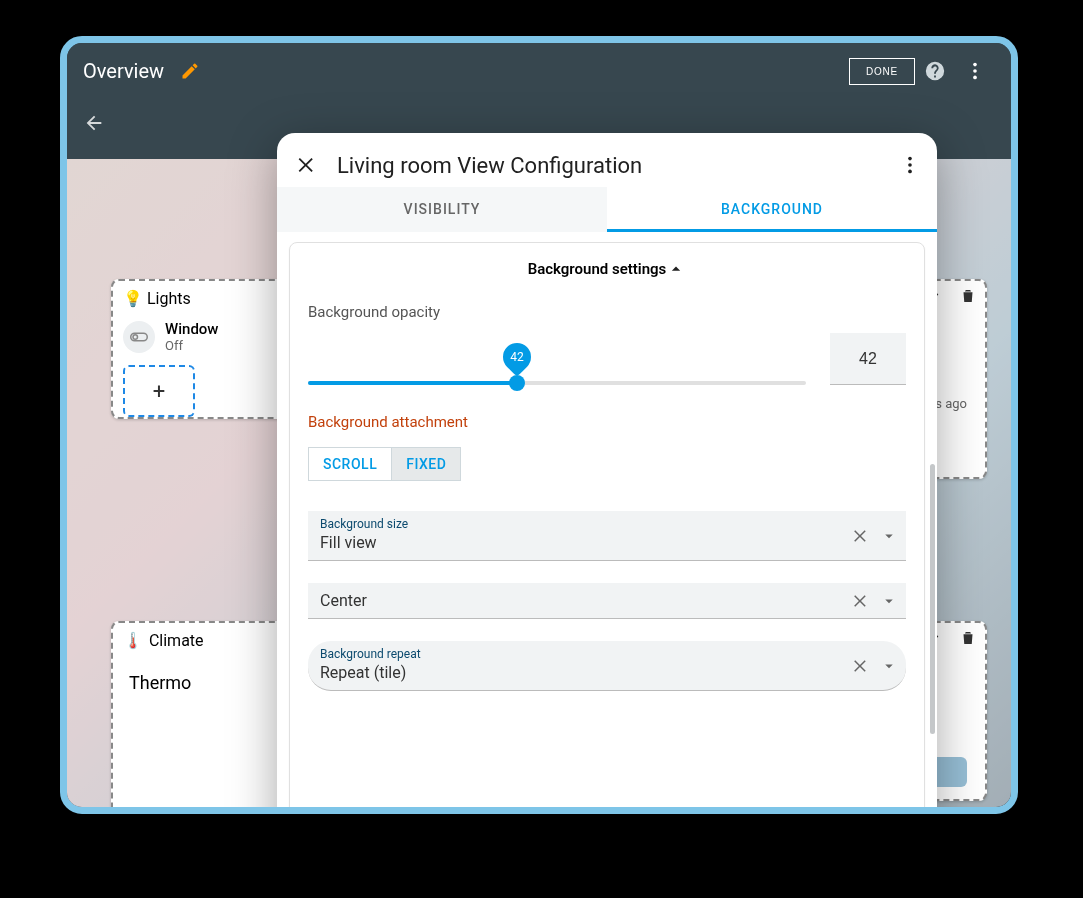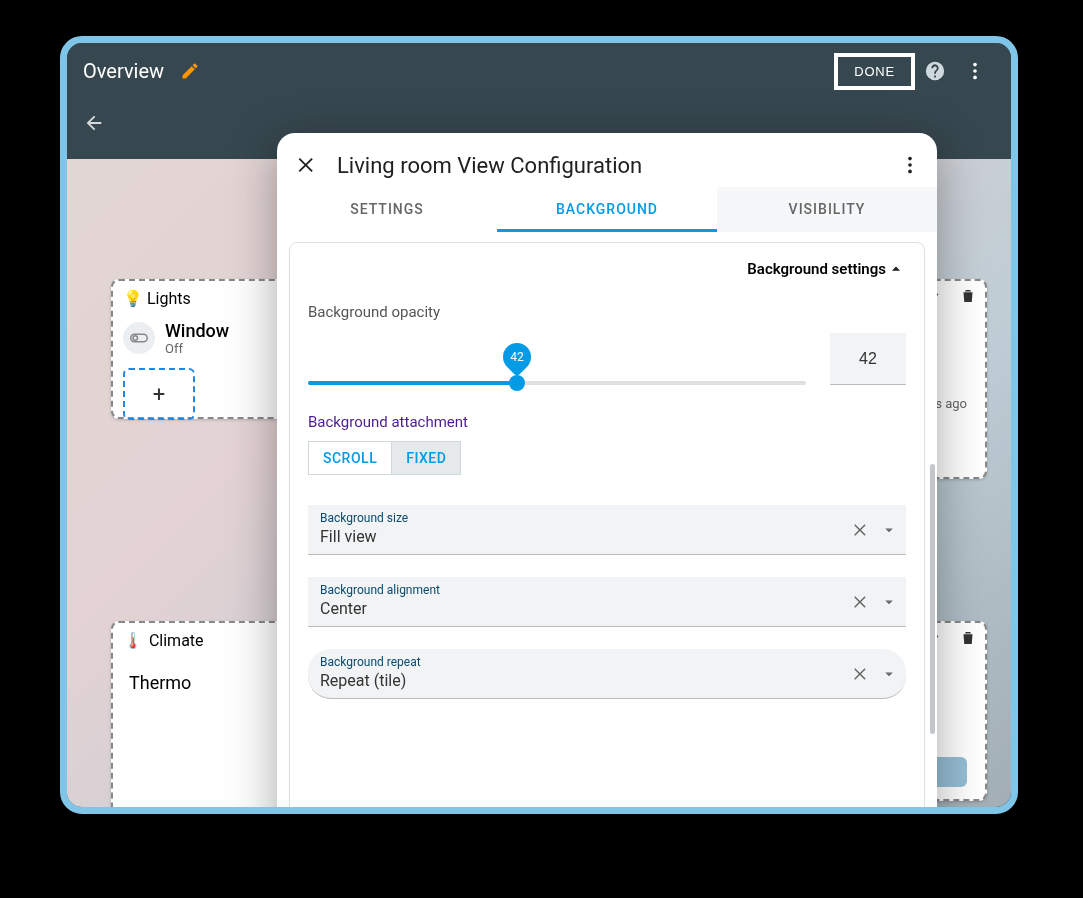--- a/index.html
+++ b/index.html
@@ -26,26 +26,26 @@
     display: flex;
     align-items: center;
     padding: 1px 16px;
     color: #fff;
     background: #37474f;
   }
   .topbar-title { font-size: 20px; font-weight: 400; flex: 0 0 auto; }
   .edit-icon { margin-left: 16px; color: #ff9800; }
   .spacer { flex: 1; }
   .done-btn {
-    border: 4px solid #ffffff;
+    border: 1px solid #ffffff;
     color: #fff;
     background: transparent;
     padding: 7px 16px;
     border-radius: 0;
-    font-size: 13px;
+    font-size: 10px;
     letter-spacing: .8px;
     font-weight: 500;
   }
   .icon-btn { color:#fff; width:40px; height:40px; display:flex; align-items:center; justify-content:center; cursor:pointer; }
   .tabbar {
     height: 48px;
     background:#37474f;
     display:flex;
     align-items:center;
     padding:0 16px;
@@ -65,21 +65,21 @@
     border-radius:8px;
     box-shadow:0 1px 3px rgba(0,0,0,.2);
   }
   .card.lights { left:44px; top:236px; width:360px; height:140px; }
   .card.climate { left:44px; top:578px; width:360px; height:200px; }
   .card.right1 { left:560px; top:236px; width:360px; height:200px; }
   .card.right2 { left:560px; top:578px; width:360px; height:180px; }
   .card-head { display:flex; align-items:center; padding:8px 10px; font-size:16px; }
   .light-row { display:flex; align-items:center; padding:4px 10px; gap:10px; }
   .light-ico { width:32px; height:32px; border-radius:16px; background:#eceff1; display:flex; align-items:center; justify-content:center; }
-  .light-name { font-weight:500; font-size:18px; }
+  .light-name { font-weight:500; font-size:15px; }
   .light-sub { font-size:13px; color:#666; }
   .add-slot {
     margin:8px 10px; width:72px; height:52px;
     border:2px dashed #1e88e5; border-radius:6px;
     display:flex; align-items:center; justify-content:center;
     font-size:22px; color:#333;
   }
   .card-tools { position:absolute; right:8px; top:6px; display:flex; gap:16px; color:#444; }
 
   
@@ -114,21 +114,21 @@
   }
   .panel {
     background:#fff;
     border:1px solid #e0e0e0;
     border-radius:8px;
     height:100%;
     padding:16px 18px 0 18px;
     position:relative;
     box-shadow:0 1px 2px rgba(0,0,0,.06);
   }
-  .panel-head { display:flex; align-items:center; justify-content:flex-end; margin-bottom:24px; }
+  .panel-head { display:flex; align-items:center; justify-content:center; margin-bottom:24px; }
   .panel-title { font-weight:600; font-size:15px; }
   .chev-up { cursor:pointer; }
 
   .field-label { font-size:15px; color:#555; margin-bottom:12px; }
   .opacity-row { display:flex; align-items:flex-end; gap:24px; margin-bottom:28px; }
   .slider-wrap { flex:1; position:relative; padding-top:28px; }
   .track { height:4px; background:#e0e0e0; border-radius:2px; position:relative; }
   .track-fill { position:absolute; left:0; top:0; height:4px; background:#039be5; border-radius:2px; width:42%; }
   .thumb {
     position:absolute; left:42%; top:50%; transform:translate(-50%,-50%);
@@ -145,21 +145,21 @@
     color:#fff; font-size:12px; text-align:center; line-height:28px;
   }
   .opacity-input {
     width:76px; height:52px;
     background:#f1f3f4;
     border:none; border-bottom:1px solid #bbb;
     text-align:center; font-size:16px;
     color:#333;
   }
 
-  .attach-label { font-size:15px; color:#4c1d95; margin-bottom:10px; }
+  .attach-label { font-size:15px; color:#c2410c; margin-bottom:16px; }
   .toggle-group { display:inline-flex; border:1px solid #cfd8dc; border-radius:0; overflow:hidden; margin-bottom:30px; }
   .toggle-opt {
     padding:8px 14px; font-size:14px; font-weight:500; letter-spacing:.5px;
     color:#039be5; background:#fff; border-right:1px solid #cfd8dc; cursor:pointer;
   }
   .toggle-opt:last-child{border-right:none;text-align:center;}
   .toggle-opt.sel { background:#e6e9ea; color:#039be5; }
 
   .md-select {
     background:#f1f3f4;
@@ -319,23 +319,22 @@
       <span>
         <svg width="22" height="22" viewBox="0 0 24 24" fill="#212121">
             <circle cx="12" cy="5" r="2"></circle>
             <circle cx="12" cy="12" r="2"></circle>
             <circle cx="12" cy="19" r="2"></circle>
           </svg>
       </span>
     </div>
 
     <div class="modal-tabs">
-      <div class="modal-tab">SETTINGS</div>
+      <div class="modal-tab visibility">VISIBILITY</div>
       <div class="modal-tab active">BACKGROUND</div>
-      <div class="modal-tab visibility">VISIBILITY</div>
     </div>
 
     <div class="modal-body">
       <div class="panel">
         <div class="panel-head">
           <div class="panel-title">Background settings</div>
           <span class="chev-up">
             <svg width="20" height="20" viewBox="0 0 24 24" fill="#212121">
                 <path d="M7 14l5-5 5 5z"></path>
               </svg>
@@ -373,21 +372,20 @@
               </span>
             <span>
                 <svg width="18" height="18" viewBox="0 0 24 24" fill="#666">
                   <path d="M7 10l5 5 5-5z"></path>
                 </svg>
               </span>
           </div>
         </div>
 
         <div class="md-select">
-          <div class="lbl">Background alignment</div>
           <div class="val">Center</div>
           <div class="actions">
             <span>
                 <svg width="18" height="18" viewBox="0 0 24 24" fill="#666">
                   <path d="M18.3 5.71 12 12l6.3 6.29-1.41 1.42L10.59 13.4 4.29 19.7 2.88 18.3 9.17 12 2.88 5.71 4.29 4.29l6.3 6.3 6.29-6.3z"></path>
                 </svg>
               </span>
             <span>
                 <svg width="18" height="18" viewBox="0 0 24 24" fill="#666">
                   <path d="M7 10l5 5 5-5z"></path>

